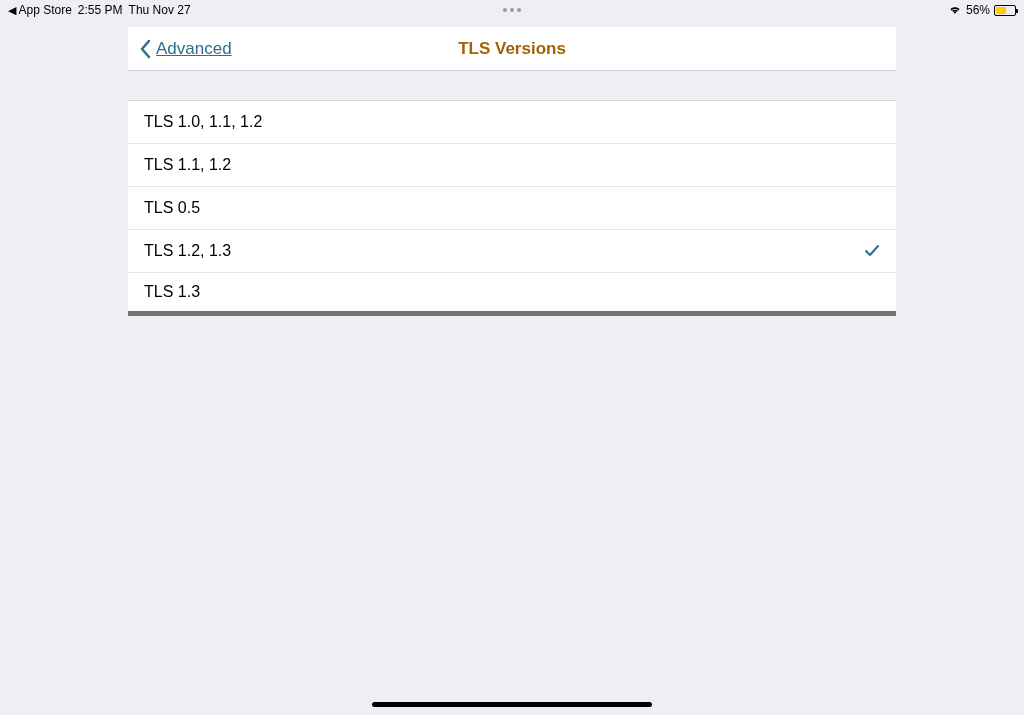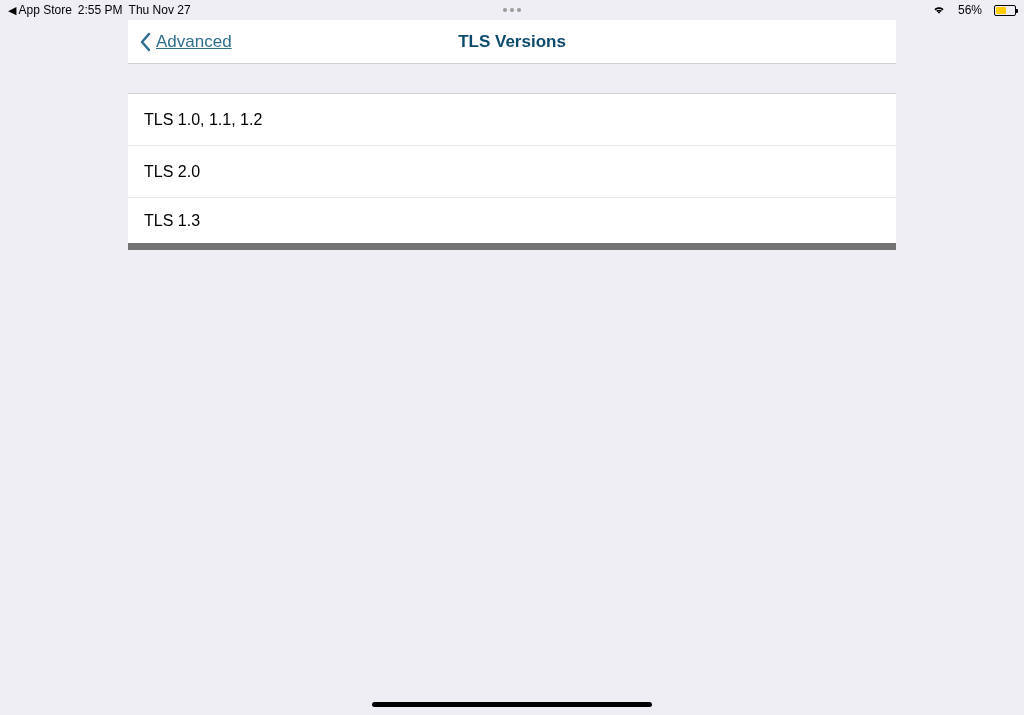--- a/index.html
+++ b/index.html
@@ -51,21 +51,21 @@
     .dot {
       width: 4px;
       height: 4px;
       border-radius: 50%;
       background: #999;
     }
     
     .status-right {
       display: flex;
       align-items: center;
-      gap: 12px;
+      gap: 4px;
     }
     
     .wifi-icon {
       width: 14px;
       height: 10px;
     }
     
     .battery-icon {
       width: 22px;
       height: 11px;
@@ -102,20 +102,21 @@
     }
     
     .nav-bar {
       height: 44px;
       background: #fff;
       border-bottom: 1px solid #d1d1d6;
       display: flex;
       align-items: center;
       position: relative;
       padding: 0 12px;
+      margin-top: 7px;
     }
     
     .back-button {
       display: flex;
       align-items: center;
       gap: 4px;
       color: #2e6e8e;
       font-size: 17px;
       cursor: pointer;
     }
@@ -128,47 +129,47 @@
       width: 12px;
       height: 20px;
     }
     
     .nav-title {
       position: absolute;
       left: 50%;
       transform: translateX(-50%);
       font-size: 17px;
       font-weight: 600;
-      color: #0c4a6e;
+      color: #a16207;
     }
     
     .spacer {
       height: 30px;
       background: #efeef4;
       border-bottom: 1px solid #d1d1d6;
     }
     
     .list {
       background: #fff;
     }
     
     .list-item {
-      height: 52px;
+      height: 43px;
       display: flex;
       align-items: center;
       justify-content: space-between;
       padding: 0 16px;
       border-bottom: 1px solid #e5e5ea;
       cursor: pointer;
       font-size: 16px;
       color: #000;
     }
     
     .list-item:last-child {
-      border-bottom: 7px solid #737373;
+      border-bottom: 5px solid #737373;
     }
     
     .checkmark {
       width: 16px;
       height: 14px;
       color: #2e6e8e;
     }
     
     .below-list {
       background: #efeef4;
@@ -230,21 +231,30 @@
     <div class="nav-title">TLS Versions</div>
   </div>
 
   <div class="spacer"></div>
 
   <div class="list" id="options-list">
   <div class="list-item">
         <span>TLS 1.0, 1.1, 1.2</span>
       </div>
       <div class="list-item">
-        <span>TLS 2.0</span>
+        <span>TLS 1.1, 1.2</span>
+      </div>
+      <div class="list-item">
+        <span>TLS 0.5</span>
+      </div>
+      <div class="list-item">
+        <span>TLS 1.2, 1.3</span>
+        <svg class="checkmark" viewBox="0 0 16 14" fill="none" stroke="#2e6e8e" stroke-width="2" stroke-linecap="round" stroke-linejoin="round">
+          <polyline points="2,7 6,11 14,2"></polyline>
+        </svg>
       </div>
       <div class="list-item">
         <span>TLS 1.3</span>
       </div>
     </div>
 
   <div class="below-list"></div>
 </div>
 
 <div class="home-indicator"></div>

